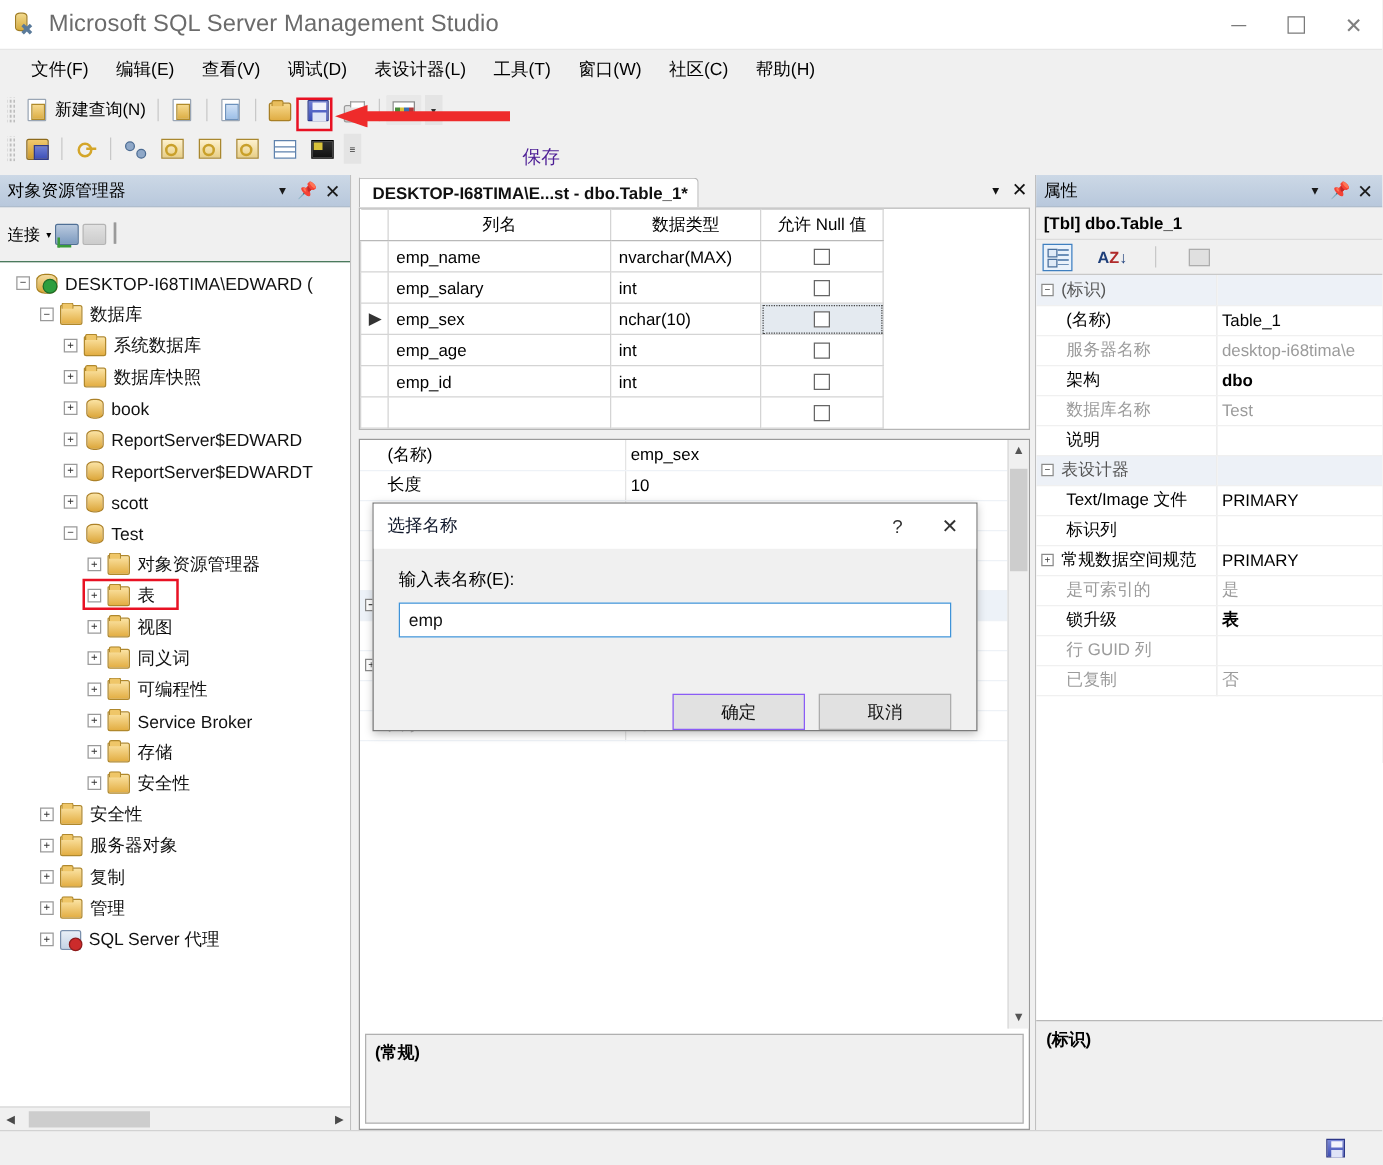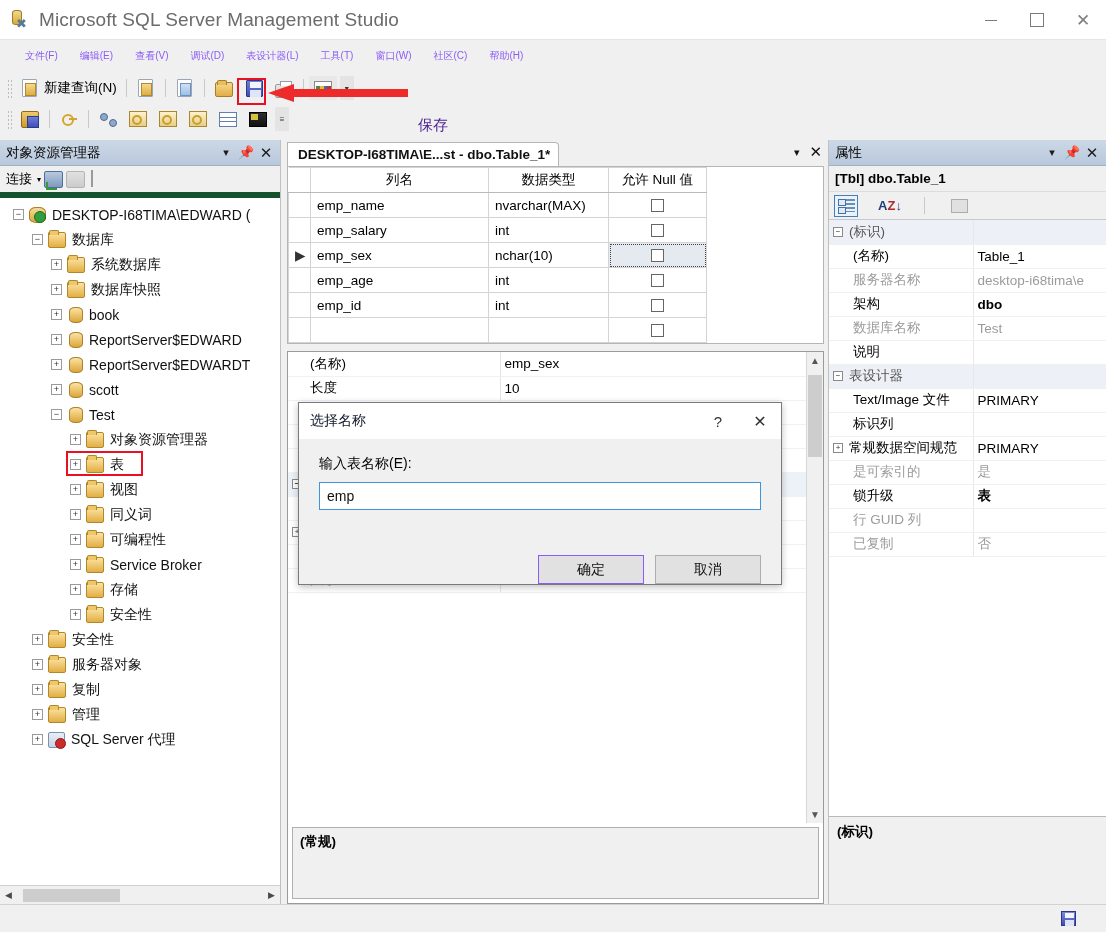--- a/index.html
+++ b/index.html
@@ -49,21 +49,21 @@
   #win-controls .wb.min::after { content:""; display:block; width:12px; height:1px; background:#7a7a7a; }
   #win-controls .wb.max::after { content:""; display:block; width:12px; height:12px; border:1px solid #7a7a7a; }
   #win-controls .wb.close { font-size:17px; color:#808080; }
 
   
   #menubar {
     height:32px; background:#f0f0f0;
     display:flex; align-items:center; padding-left:14px;
   }
   .menu-item {
-    font-size:10px; padding:4px 11px; color:#8b5cf6; white-space:nowrap;
+    font-size:14px; padding:4px 11px; color:#000000; white-space:nowrap;
     font-weight:400;
   }
 
   
   #toolbar1 {
     height:32px; background:#f0f0f0; display:flex; align-items:center;
     padding-left:6px; position:relative;
   }
   #toolbar2 {
     height:30px; background:#f0f0f0; display:flex; align-items:center;
@@ -161,22 +161,22 @@
     display:flex; align-items:center; padding:0 4px 0 6px;
     border-bottom:1px solid #9fb0c4;
   }
   .panel-title { font-size:13.5px; font-weight:400; flex:1; white-space:nowrap; }
   .panel-btn { width:20px;height:20px;display:flex;align-items:center;justify-content:center;
     font-size:11px; color:#1a1a1a; flex:none;}
   .panel-btn.close{font-size:15px;}
   .panel-btn.pin{font-size:13px;}
 
   #oe-toolbar {
-    height:32px; background:#f0f0f0; display:flex; align-items:center; gap:3px;
-    padding:0 6px; border-bottom:6px solid #14532d;
+    height:44px; background:#f0f0f0; display:flex; align-items:center; gap:3px;
+    padding:0 6px; border-bottom:1px solid #14532d;
   }
   .connect-label{font-size:13px;white-space:nowrap;}
   .caret-sm{font-size:8px;margin-left:2px;}
   .oe-ic{width:19px;height:17px;position:relative;flex:none;}
   .oe-srv{background:linear-gradient(180deg,#b9c9de,#7d9bc0);border:1px solid #4f6f95;border-radius:2px;}
   .oe-srv:after{content:"";position:absolute;left:1px;bottom:-3px;width:9px;height:6px;
     border-left:2px solid #3a9a3a;border-bottom:2px solid #3a9a3a;}
   .oe-srvx{background:linear-gradient(180deg,#dcdcdc,#c0c0c0);border:1px solid #a0a0a0;border-radius:2px;opacity:.75;}
   .oe-stop{width:11px;height:11px;background:#bdbdbd;border:1px solid #9a9a9a;margin:3px;}
   .oe-filter{width:15px;height:13px;margin:2px;

